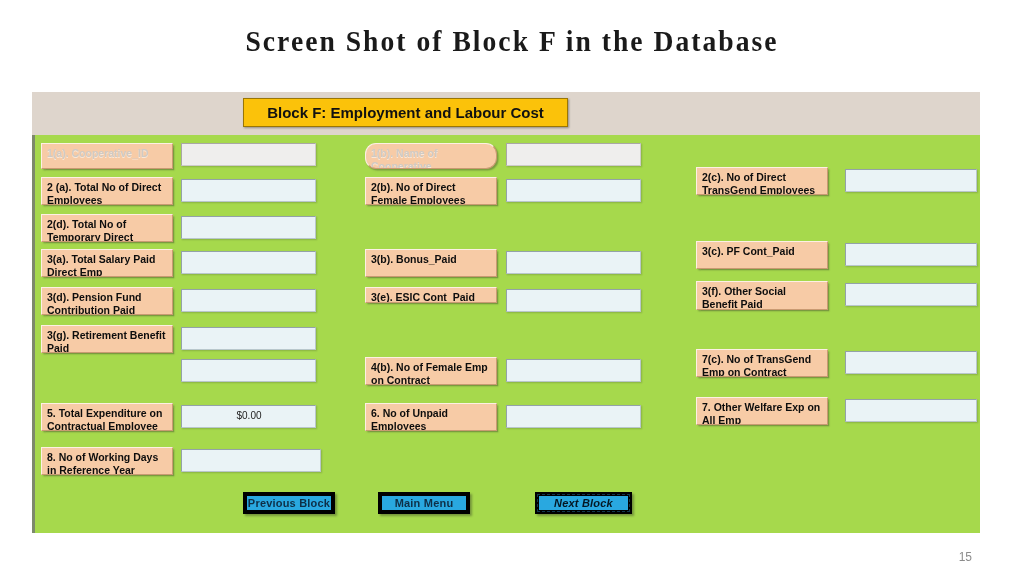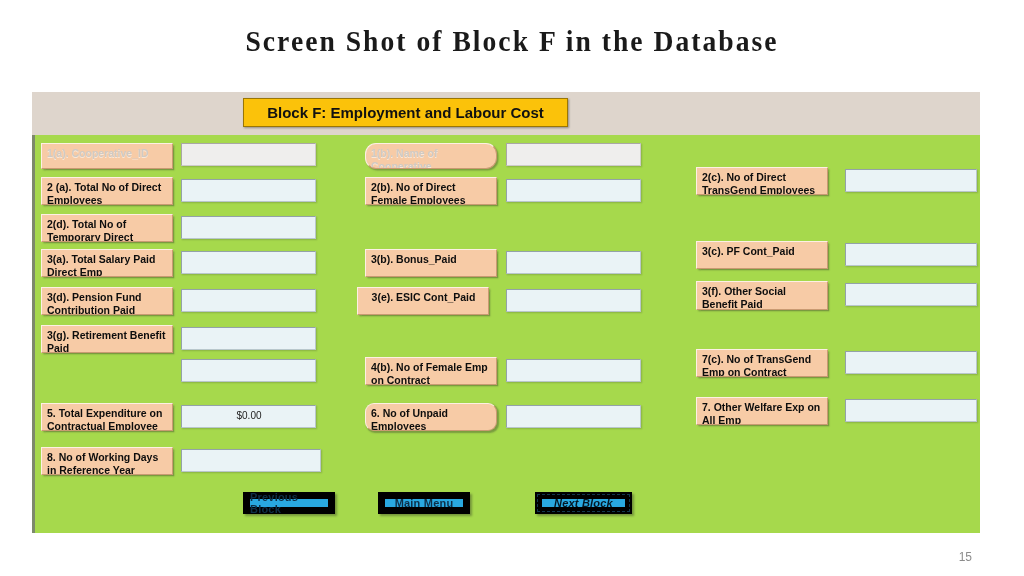--- a/index.html
+++ b/index.html
@@ -119,21 +119,21 @@
     background: #efeeed;
     border-color: #cdcbc9;
     border-top-color: #a9a7a5;
     border-left-color: #a9a7a5;
   }
 
   
   .nav-button {
     position: absolute;
     background: #29a8e0;
-    border: 7px solid #000000;
+    border: 4px solid #000000;
     box-shadow: 1.5px 1.5px 2px rgba(30,30,30,0.35);
     box-sizing: border-box;
     display: flex;
     align-items: center;
     justify-content: center;
     font-size: 11px;
     font-weight: bold;
     color: #0e2f47;
     letter-spacing: 0.2px;
   }
@@ -179,34 +179,34 @@
       <div class="field-label" style="left: 6px; top: 79px; width: 132px; height: 28px;">2(d). Total No of Temporary Direct</div>
       <div class="field-input" style="left: 146px; top: 81px; width: 135px; height: 23px;"></div>
       <div class="field-label" style="left: 6px; top: 114px; width: 132px; height: 28px;">3(a). Total Salary Paid Direct Emp</div>
       <div class="field-input" style="left: 146px; top: 116px; width: 135px; height: 23px;"></div>
       <div class="field-label" style="left: 330px; top: 114px; width: 132px; height: 28px;">3(b). Bonus_Paid</div>
       <div class="field-input" style="left: 471px; top: 116px; width: 135px; height: 23px;"></div>
       <div class="field-label" style="left: 661px; top: 106px; width: 132px; height: 28px;">3(c). PF Cont_Paid</div>
       <div class="field-input" style="left: 810px; top: 108px; width: 132px; height: 23px;"></div>
       <div class="field-label" style="left: 6px; top: 152px; width: 132px; height: 28px;">3(d). Pension Fund Contribution Paid</div>
       <div class="field-input" style="left: 146px; top: 154px; width: 135px; height: 23px;"></div>
-      <div class="field-label" style="left: 322px; top: 152px; width: 132px; height: 28px; text-align: center;">3(e). ESIC Cont_Paid</div>
+      <div class="field-label" style="left: 330px; top: 152px; width: 132px; height: 16px;">3(e). ESIC Cont_Paid</div>
       <div class="field-input" style="left: 471px; top: 154px; width: 135px; height: 23px;"></div>
       <div class="field-label" style="left: 661px; top: 146px; width: 132px; height: 29px;">3(f). Other Social Benefit Paid</div>
       <div class="field-input" style="left: 810px; top: 148px; width: 132px; height: 23px;"></div>
       <div class="field-label" style="left: 6px; top: 190px; width: 132px; height: 28px;">3(g). Retirement Benefit Paid</div>
       <div class="field-input" style="left: 146px; top: 192px; width: 135px; height: 23px;"></div>
       <div class="field-input" style="left: 146px; top: 224px; width: 135px; height: 23px;"></div>
       <div class="field-label" style="left: 330px; top: 222px; width: 132px; height: 28px;">4(b). No of Female Emp on Contract</div>
       <div class="field-input" style="left: 471px; top: 224px; width: 135px; height: 23px;"></div>
       <div class="field-label" style="left: 661px; top: 214px; width: 132px; height: 28px;">7(c). No of TransGend Emp on Contract</div>
       <div class="field-input" style="left: 810px; top: 216px; width: 132px; height: 23px;"></div>
       <div class="field-label" style="left: 6px; top: 268px; width: 132px; height: 28px;">5. Total Expenditure on Contractual Employee</div>
       <div class="field-input" style="left: 146px; top: 270px; width: 135px; height: 23px;">$0.00</div>
-      <div class="field-label" style="left: 330px; top: 268px; width: 132px; height: 28px; border-radius: 9px;">6. No of Unpaid Employees</div>
+      <div class="field-label" style="left: 330px; top: 268px; width: 132px; height: 28px;">6. No of Unpaid Employees</div>
       <div class="field-input" style="left: 471px; top: 270px; width: 135px; height: 23px;"></div>
       <div class="field-label" style="left: 661px; top: 262px; width: 132px; height: 28px;">7. Other Welfare Exp on All Emp</div>
       <div class="field-input" style="left: 810px; top: 264px; width: 132px; height: 23px;"></div>
       <div class="field-label" style="left: 6px; top: 312px; width: 132px; height: 28px;">8. No of Working Days in Reference Year</div>
       <div class="field-input" style="left: 146px; top: 314px; width: 140px; height: 23px;"></div>
       <div class="nav-button" style="left: 208px; top: 357px; width: 92px; height: 22px;">Previous Block</div>
       <div class="nav-button" style="left: 343px; top: 357px; width: 92px; height: 22px;">Main Menu</div>
       <div class="nav-button focused" style="left: 500px; top: 357px; width: 97px; height: 22px; font-style: italic;">Next Block</div>
     </div>
 

